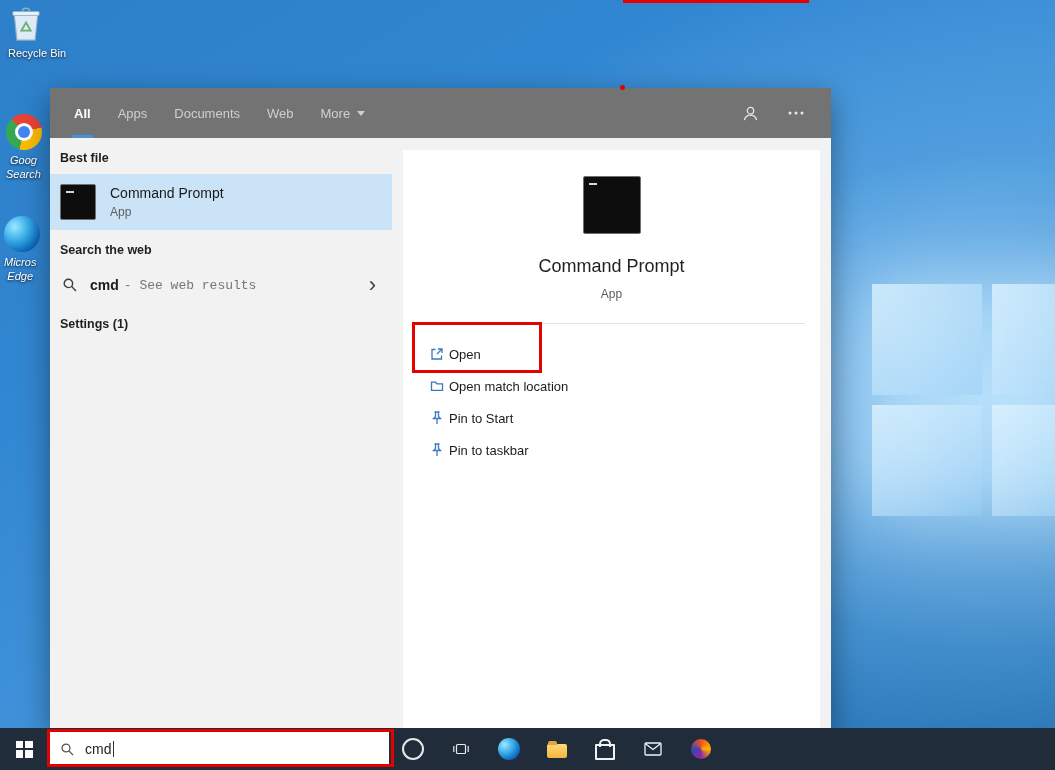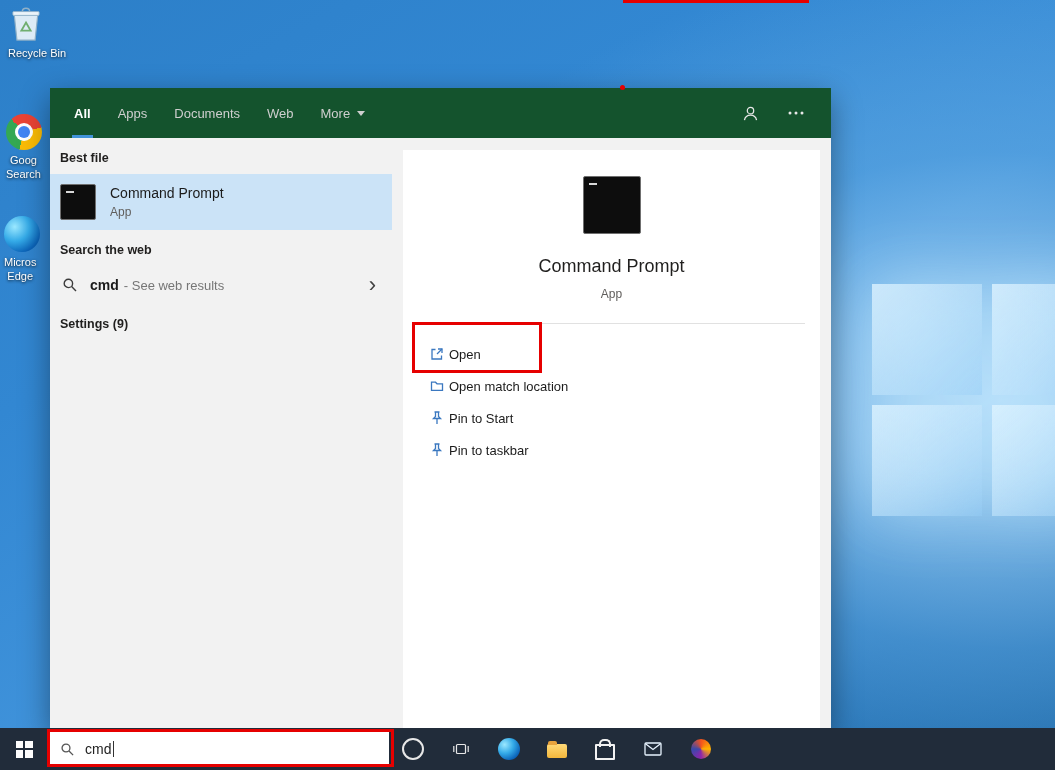--- a/index.html
+++ b/index.html
@@ -12,35 +12,35 @@
       radial-gradient(900px 620px at 95% 52%, rgba(175,218,250,.95) 0%, rgba(95,168,226,.55) 40%, rgba(40,120,190,0) 72%),
       linear-gradient(150deg,#2c7fc8 0%,#3287d2 30%,#3f92da 55%,#1e6db2 85%,#16619f 100%);}
   .win-glow{position:absolute;left:872px;top:284px;width:230px;height:232px;
     display:grid;grid-template-columns:1fr 1fr;grid-template-rows:1fr 1fr;gap:10px;
     filter:drop-shadow(0 0 34px rgba(205,238,255,.85));}
   .win-glow .pane{background:linear-gradient(135deg,rgba(222,243,255,.8),rgba(150,205,245,.45));}
 
   
   .desk-icon{position:absolute;width:62px;display:flex;flex-direction:column;align-items:flex-start;gap:3px;z-index:2;}
   .desk-label{font-size:11px;color:#fff;text-shadow:0 1px 3px rgba(0,0,0,.85);text-align:center;line-height:1.3;}
-  .desk-label span{display:block;}
+  .desk-label span{display:block;font-style:italic;}
   .recycle{left:8px;top:5px;}
   .chrome-wrap{left:6px;top:114px;}
   .edge-wrap{left:4px;top:216px;}
   .chrome-ball{width:36px;height:36px;border-radius:50%;position:relative;
     background:conic-gradient(from -45deg,#ea4335 0 120deg,#fbbc05 120deg 240deg,#34a853 240deg 360deg);}
   .chrome-ball::before{content:"";position:absolute;inset:9px;background:#fff;border-radius:50%;}
   .chrome-ball::after{content:"";position:absolute;inset:12px;background:#4285f4;border-radius:50%;}
   .edge-ball{width:36px;height:36px;border-radius:50%;
     background:radial-gradient(circle at 30% 30%,#9be8ff 0%,#35abe8 40%,#0b63b8 75%,#084a8c 100%);}
 
   
   .search-panel{position:absolute;left:50px;top:88px;width:781px;height:640px;z-index:10;
     box-shadow:0 10px 28px rgba(0,0,0,.4);}
-  .panel-header{height:50px;background:#14532d;display:flex;align-items:center;padding:0 26px 0 24px;}
+  .panel-header{height:50px;background:#737373;display:flex;align-items:center;padding:0 26px 0 24px;}
   .tab{margin-right:27px;font-size:13px;color:#cfcfcf;height:100%;display:flex;align-items:center;position:relative;cursor:pointer;}
   .tab.active{color:#fff;font-weight:700;}
   .tab.active::after{content:"";position:absolute;left:-2px;right:-2px;bottom:0;height:3px;background:#4293d9;}
   .dd-arrow{margin-left:7px;width:0;height:0;border-left:4px solid transparent;border-right:4px solid transparent;border-top:5px solid #cfcfcf;}
   .header-right{margin-left:auto;display:flex;gap:28px;align-items:center;}
 
   .panel-body{height:590px;display:flex;}
   .left-col{width:342px;background:#f2f2f2;}
   .right-col{flex:1;background:#f2f2f2;padding:12px 11px 0 11px;box-sizing:border-box;}
 
@@ -48,21 +48,21 @@
   .result-row{height:56px;display:flex;align-items:center;padding:0 10px;background:#cbe3f7;cursor:pointer;}
   .cmd-icon{background:#0d0d0d;border:1px solid #6f6f6f;border-radius:2px;position:relative;box-sizing:border-box;}
   .cmd-icon::before{content:"";position:absolute;left:5px;top:6px;width:8px;height:2px;background:#d8d8d8;}
   .cmd-icon.sm{width:36px;height:36px;margin-right:14px;flex:none;}
   .cmd-icon.lg{width:58px;height:58px;}
   .rr-title{font-size:14px;color:#1b1b1b;}
   .rr-sub{font-size:12px;color:#605e5c;margin-top:4px;}
   .web-row{height:38px;display:flex;align-items:center;padding-left:12px;cursor:pointer;}
   .mag{display:flex;margin-right:12px;}
   .web-q{font-size:14px;font-weight:700;color:#1b1b1b;}
-  .web-suffix{font-size:13px;color:#767676;margin-left:5px;}
+  .web-suffix{font-size:13px;color:#767676;margin-left:5px;font-family:Liberation Mono, monospace;}
   .chev{margin-left:auto;margin-right:16px;font-size:22px;line-height:1;color:#424242;cursor:pointer;}
 
   .preview-card{background:#fff;height:calc(100% - 0px);display:flex;flex-direction:column;align-items:center;padding-top:26px;box-sizing:border-box;}
   .pv-title{font-size:18px;color:#201f1e;margin-top:22px;}
   .pv-sub{font-size:12px;color:#605e5c;margin-top:10px;}
   .pv-divider{height:1px;background:#e1e1e1;width:calc(100% - 30px);margin-top:22px;}
   .actions{align-self:stretch;padding:14px 0 0 26px;}
   .action{height:32px;display:flex;align-items:center;gap:4px;font-size:13px;color:#1b1b1b;cursor:pointer;}
   .a-icon{display:flex;color:#3b78c0;}
 
@@ -179,21 +179,21 @@
           <span class="mag">
             <svg width="16" height="16" viewBox="0 0 16 16">
                 <circle cx="6.4" cy="6.4" r="4.2" fill="none" stroke="#3c3c3c" stroke-width="1.4"></circle>
                 <path d="M9.6 9.6 L14 14" stroke="#3c3c3c" stroke-width="1.4"></path>
               </svg>
           </span>
           <span class="web-q">cmd</span>
           <span class="web-suffix">- See web results</span>
           <span class="chev">›</span>
         </div>
-        <div class="sec-header">Settings (9)</div>
+        <div class="sec-header">Settings (1)</div>
       </div>
 
       <div class="right-col">
         <div class="preview-card">
           <div class="cmd-icon lg"></div>
           <div class="pv-title">Command Prompt</div>
           <div class="pv-sub">App</div>
           <div class="pv-divider"></div>
           <div class="actions">
 

